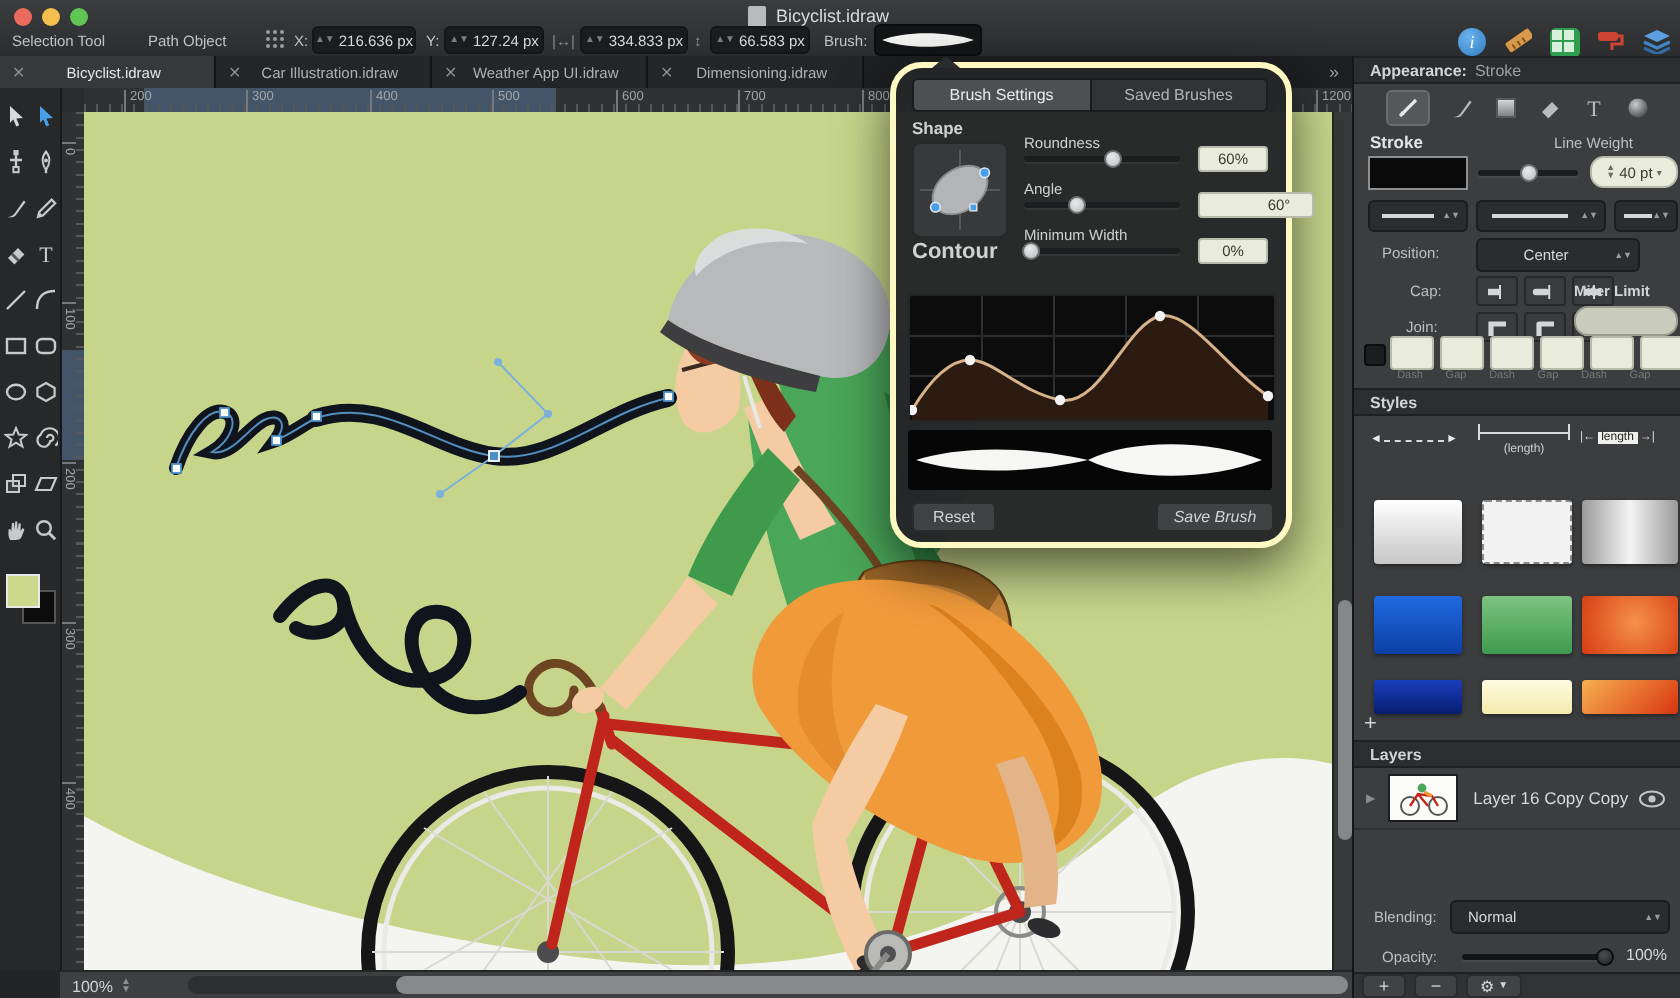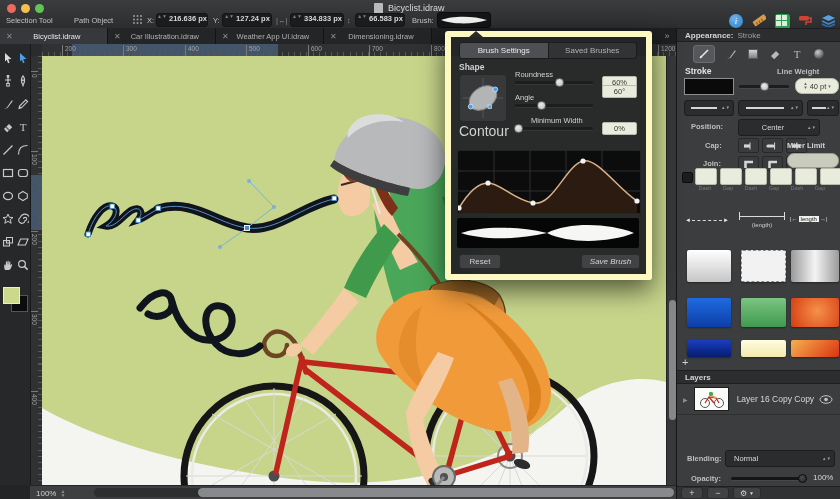--- a/index.html
+++ b/index.html
@@ -4,21 +4,21 @@
 <style>
   html,body{margin:0;padding:0;background:#111;}
   #app{position:relative;width:840px;height:499px;background:#2c2e30;overflow:hidden;
        font-family:"Liberation Sans",sans-serif;color:#c8cacc;font-size:8px;
        -webkit-font-smoothing:antialiased;}
   .abs{position:absolute;}
   
   #titlebar{left:0;top:0;width:840px;height:28px;background:linear-gradient(#3a3c3e,#2b2d2f);border-bottom:1px solid #1a1b1c;}
   .tl{width:9px;height:9px;border-radius:50%;top:4px;}
   .fld{background:#1b1c1e;border:1px solid #141516;border-radius:3px;height:12px;top:13px;
-       display:flex;justify-content:center;color:#d6d8da;font-size:7.5px;font-weight:bold;}
+       display:flex;align-items:center;justify-content:center;color:#d6d8da;font-size:7.5px;}
   .fld .st{color:#7a7c7e;font-size:5px;line-height:4px;margin-right:2px;display:inline-flex;flex-direction:column;}
   .tblab{top:16px;color:#bfc1c3;font-size:7.5px;white-space:nowrap;}
   .tbicon{top:14px;width:14px;height:13px;}
   
   #tabbar{left:0;top:28px;width:676px;height:16px;background:#1d1f21;display:flex;}
   .tab{width:107px;height:16px;display:flex;align-items:center;border-right:1px solid #121314;background:#232527;}
   .tab.active{background:#36383b;}
   .tab .x{color:#8a8c8e;font-size:8px;margin:0 4px 0 6px;}
   .tab .lbl{flex:1;text-align:center;color:#aeb0b2;font-size:7.5px;padding-right:10px;white-space:nowrap;overflow:hidden;}
   .tab.active .lbl{color:#e4e6e8;}
@@ -47,30 +47,30 @@
   #vthumb{position:absolute;left:1.5px;top:244px;width:7px;height:120px;background:#85878a;border-radius:4px;}
   
   #statusbar{left:30px;top:485px;width:646px;height:14px;background:#3d3f41;border-top:1px solid #242526;display:flex;align-items:center;}
   #statuscorner{left:0;top:485px;width:30px;height:14px;background:#232425;}
   #hscrolltrack{position:absolute;left:64px;top:2px;width:576px;height:9px;background:#2c2e30;border-radius:5px;}
   #hscrollthumb{position:absolute;left:104px;top:0px;width:476px;height:9px;background:#88898c;border-radius:5px;}
   
   #rightpanel{left:676px;top:28px;width:164px;height:471px;background:#3b3d3f;border-left:1px solid #151617;}
   .sechdr{position:absolute;left:0;width:164px;height:14px;background:#2b2d2f;border-top:1px solid #1e1f20;border-bottom:1px solid #1e1f20;
           display:flex;align-items:center;padding-left:8px;box-sizing:border-box;color:#d2d4d6;font-weight:bold;font-size:8px;}
-  .rlab{color:#bdbfc1;font-size:7.5px;font-weight:bold;}
+  .rlab{color:#bdbfc1;font-size:7.5px;}
   .ddown{background:#2a2c2e;border:1px solid #1c1d1f;border-radius:3px;display:flex;align-items:center;color:#d8dadc;font-size:7.5px;}
   .ud{margin-left:auto;margin-right:3px;display:inline-flex;flex-direction:column;font-size:4.5px;line-height:3.8px;color:#9a9c9e;}
   .cream{background:#e9ebdd;border:1px solid #b8baac;border-radius:2px;color:#3a3a30;}
   .capbtn{width:19px;height:13px;background:#393b3d;border:1px solid #272829;border-radius:2px;display:flex;align-items:center;justify-content:center;}
   .sw{position:absolute;border-radius:2px;box-shadow:0 1px 2px rgba(0,0,0,.4);}
   .laynm{color:#d6d8da;font-size:8.5px;}
   .btnsm{background:#404244;border:1px solid #2a2b2c;border-radius:3px;color:#d2d4d6;display:flex;align-items:center;justify-content:center;}
   
-  #brushpanel{left:445px;top:31px;width:195px;height:237px;background:rgba(36,37,39,.97);border:6px solid #fef9c3;border-radius:3px;
+  #brushpanel{left:445px;top:31px;width:195px;height:237px;background:rgba(36,37,39,.97);border:3px solid #fef9c3;border-radius:16px;
      box-shadow:0 10px 26px rgba(0,0,0,.6);z-index:30;text-align:center;}
   #brusharrow{position:absolute;left:18px;top:-6px;width:0;height:0;border-left:7px solid transparent;border-right:7px solid transparent;border-bottom:6px solid #2a2b2d;}
   .seg{height:15px;display:flex;align-items:center;justify-content:center;font-size:8px;border:1px solid #1b1c1d;}
   .slider{position:absolute;height:3px;background:#1c1d1f;border-radius:2px;box-shadow:0 1px 0 rgba(255,255,255,.06);}
   .knob{position:absolute;top:-3.5px;width:9px;height:9px;border-radius:50%;background:radial-gradient(circle at 40% 35%,#e9eaec,#b9babc);border:1px solid #6e7072;box-sizing:border-box;}
   .valbox{position:absolute;width:33px;height:11px;display:flex;align-items:center;justify-content:center;font-size:7.5px;}
   .blbl{position:absolute;color:#cfd1d3;font-size:7.5px;}
 </style>
 </head>
 <body>
@@ -600,20 +600,21 @@
     </div>
     <div class="abs" style="left:18px;top:157px;display:flex;gap:3px;font-size:5.5px;color:#77797b;">
       <span style="width:20px;text-align:center;">Dash</span>
       <span style="width:20px;text-align:center;">Gap</span>
       <span style="width:20px;text-align:center;">Dash</span>
       <span style="width:20px;text-align:center;">Gap</span>
       <span style="width:20px;text-align:center;">Dash</span>
       <span style="width:20px;text-align:center;">Gap</span>
     </div>
 
+    <div class="sechdr" style="top:166px;">Styles</div>
 
     <div class="abs" style="left:8px;top:188px;width:44px;height:8px;display:flex;align-items:center;color:#e8eaec;">
       <span style="font-size:6px;">◄</span>
         <div style="flex:1;border-top:1px dashed #d8dadc;margin:0 1px;"></div>
         <span style="font-size:6px;">►</span>
     </div>
     <div class="abs" style="left:62px;top:184px;width:46px;height:22px;">
       <div style="height:8px;border-left:1px solid #d8dadc;border-right:1px solid #d8dadc;display:flex;align-items:center;">
           <div style="flex:1;height:1px;background:#d8dadc;"></div>
         </div>
@@ -705,29 +706,29 @@
     <div class="blbl" style="left:64px;top:33px;">Roundness</div>
     <div class="slider" style="left:64px;top:44px;width:78px;">
         <div class="knob" style="left:40px;"></div>
       </div>
     <div class="valbox cream" style="left:151px;top:39px;">60%</div>
 
     <div class="blbl" style="left:64px;top:56px;">Angle</div>
     <div class="slider" style="left:64px;top:67px;width:78px;">
         <div class="knob" style="left:22px;"></div>
       </div>
-    <div class="valbox cream" style="left:151px;top:48px;">60°</div>
-
-    <div class="blbl" style="left:80px;top:79px;">Minimum Width</div>
+    <div class="valbox cream" style="left:151px;top:62px;padding-left:23px;">60°</div>
+
+    <div class="blbl" style="left:64px;top:79px;">Minimum Width</div>
     <div class="slider" style="left:64px;top:90px;width:78px;">
         <div class="knob" style="left:-1px;"></div>
       </div>
     <div class="valbox cream" style="left:151px;top:85px;">0%</div>
 
-    <div class="blbl" style="left:8px;top:86px;font-weight:normal;font-size:14px;">Contour</div>
+    <div class="blbl" style="left:8px;top:86px;font-weight:bold;font-size:11px;">Contour</div>
 
     <div style="position:absolute;left:6px;top:113px;width:182px;height:62px;background:#0c0c0c;border:1px solid #242526;border-radius:2px;">
       <svg width="182" height="62">
         <g stroke="#2d2e30" stroke-width="1">
           <line x1="36" y1="0" x2="36" y2="62"></line>
             <line x1="72" y1="0" x2="72" y2="62"></line>
           <line x1="108" y1="0" x2="108" y2="62"></line>
             <line x1="144" y1="0" x2="144" y2="62"></line>
           <line x1="0" y1="20" x2="182" y2="20"></line>
             <line x1="0" y1="40" x2="182" y2="40"></line>

